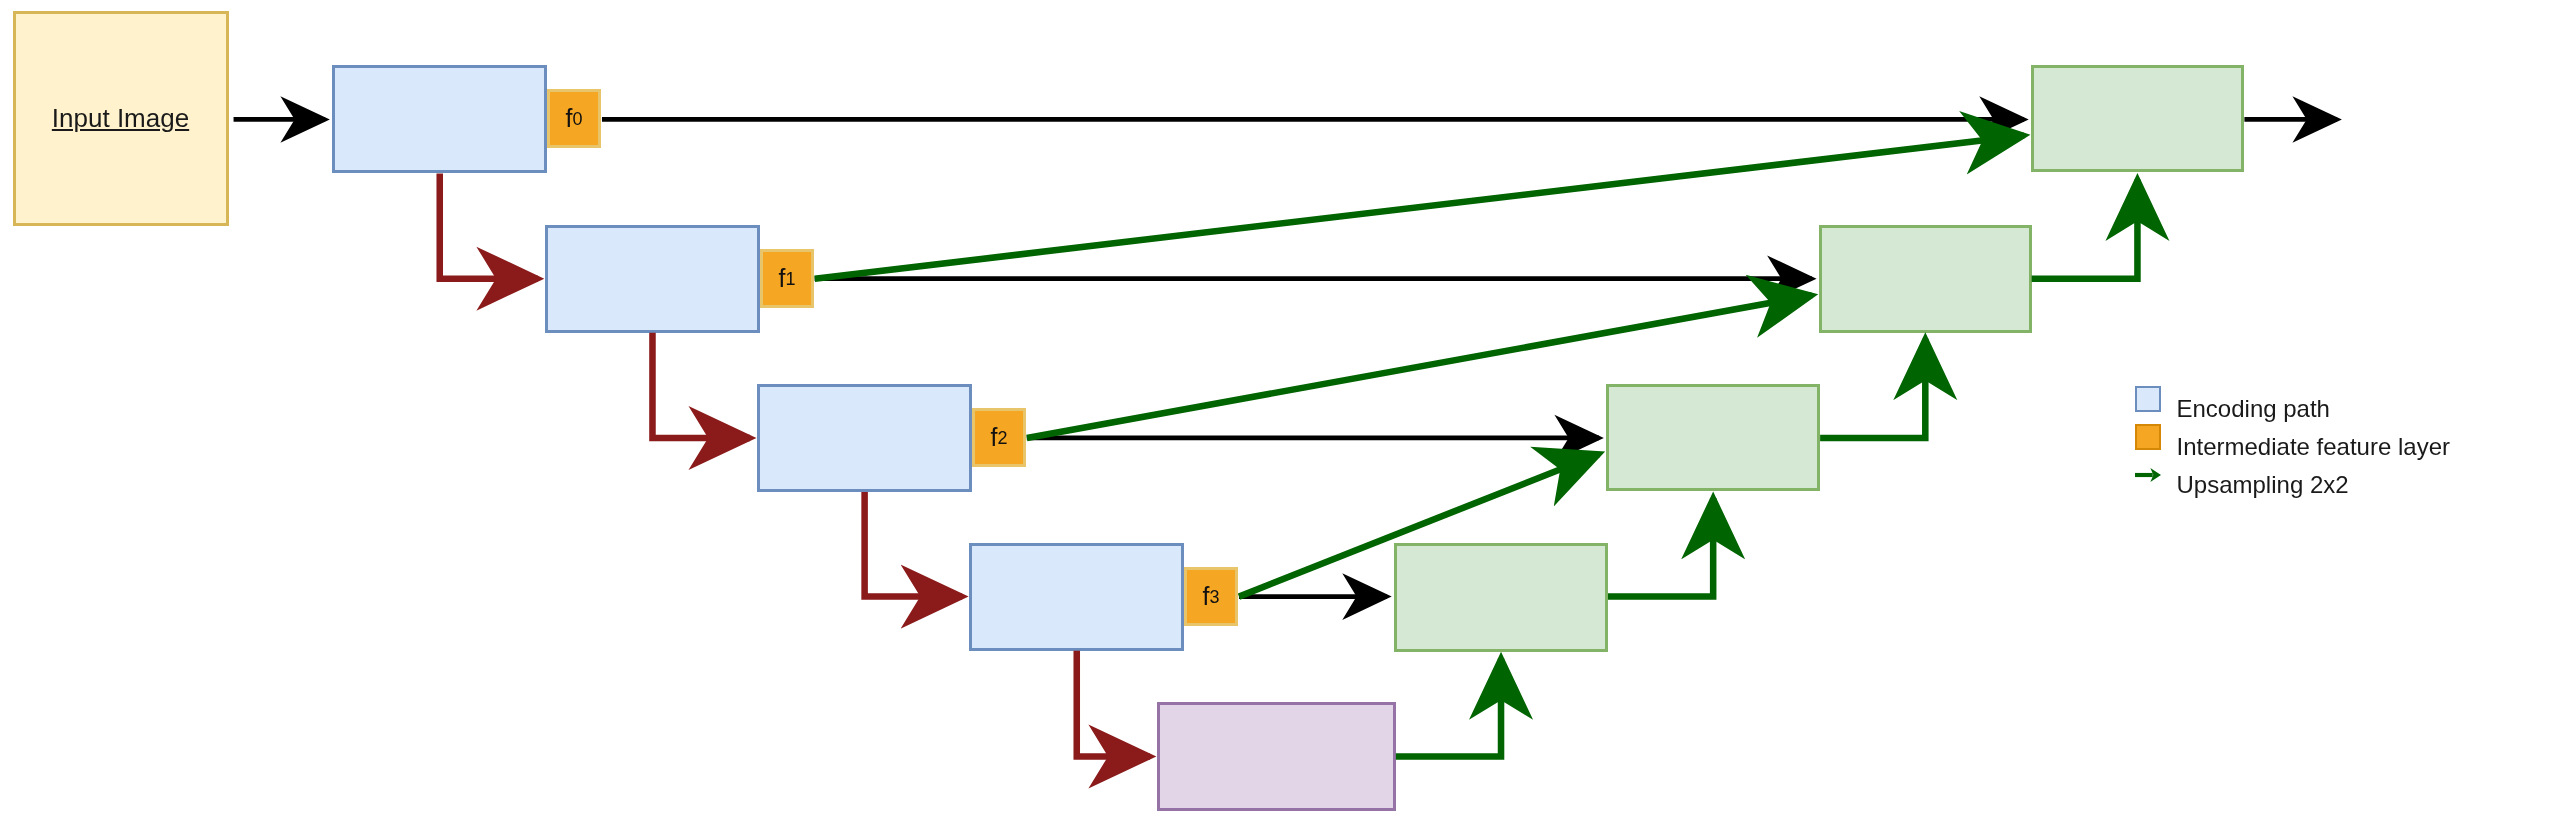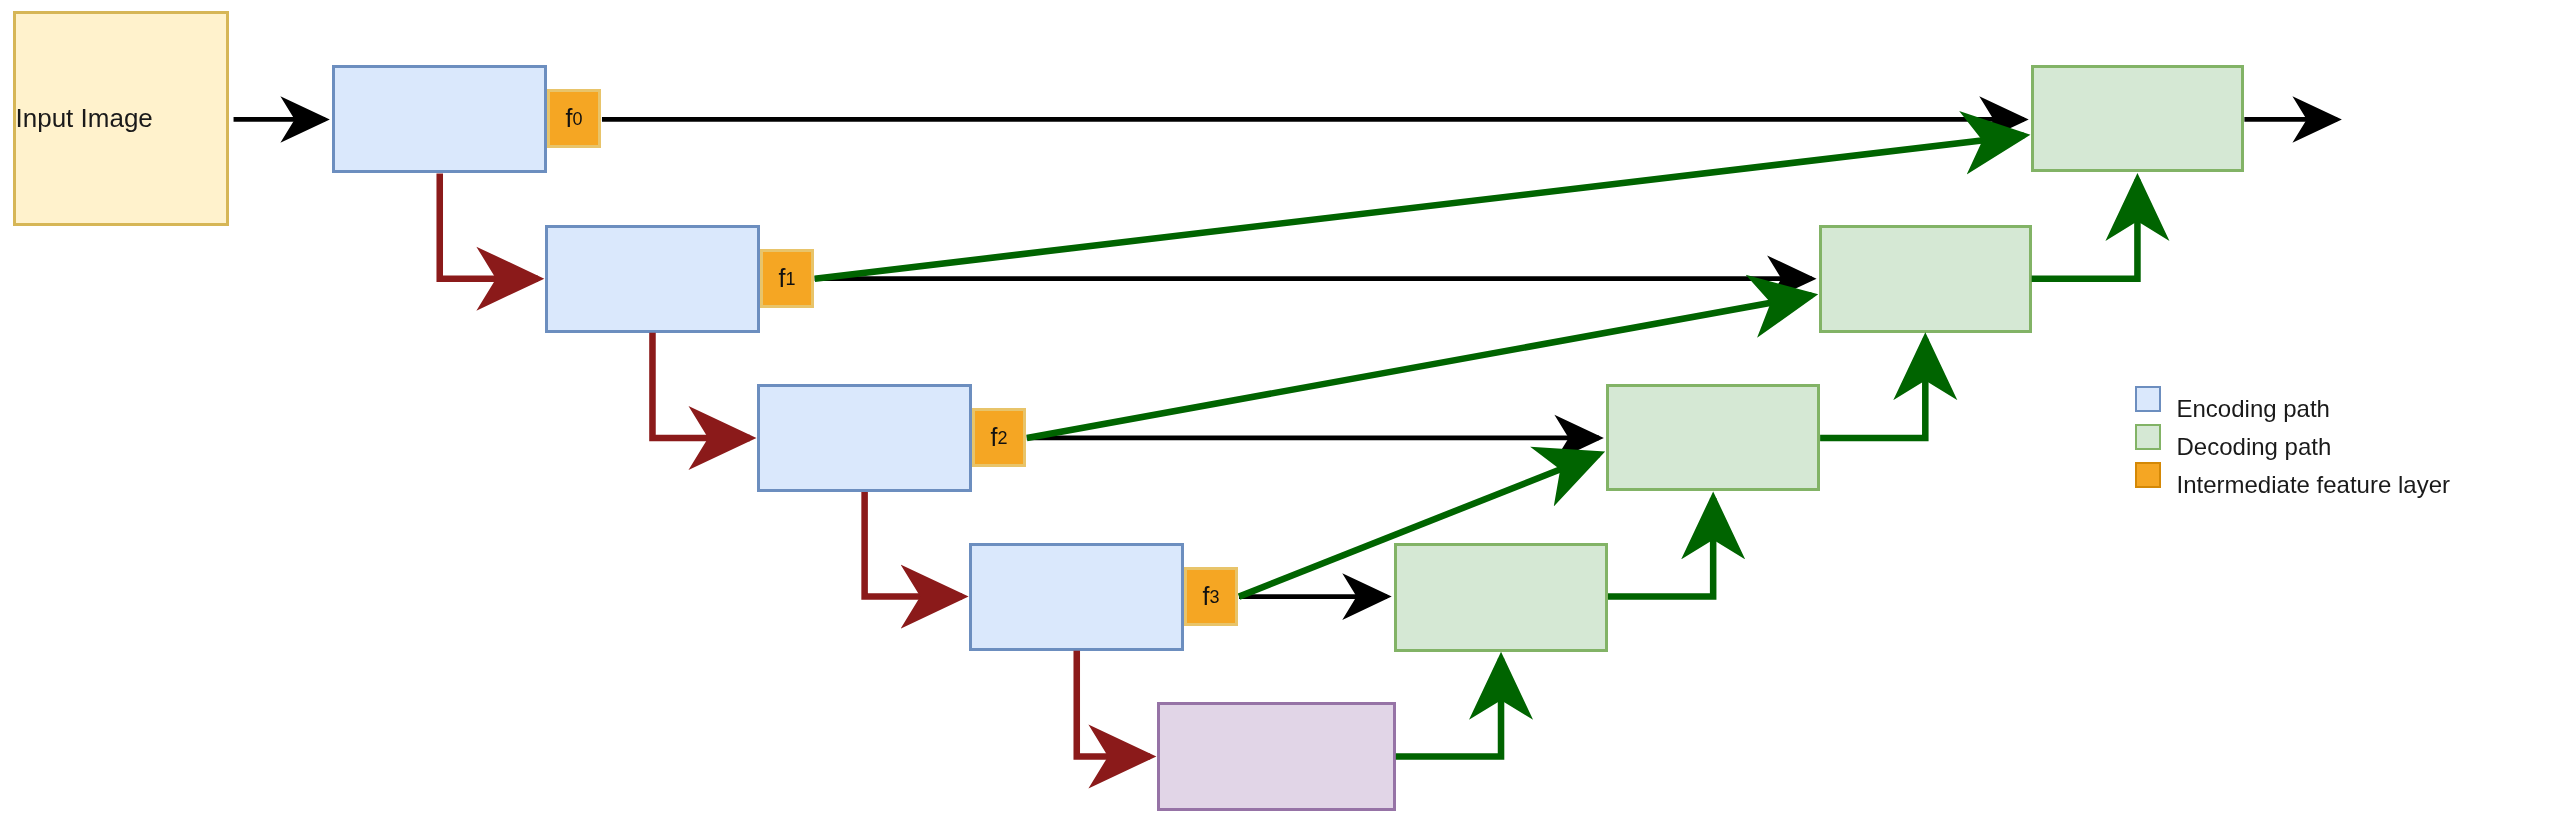--- a/index.html
+++ b/index.html
@@ -1,18 +1,18 @@
 <!DOCTYPE html>
 <html style="font-size:9.5px"><head>
 <meta charset="utf-8">
 <style>
   html,body{margin:0;padding:0;background:#ffffff;}
   body{font-family:"Liberation Sans",sans-serif;}
   #canvas{position:relative;width:2576px;height:823px;background:#ffffff;overflow:hidden;}
-  .node{position:absolute;box-sizing:border-box;display:flex;align-items:center;}
+  .node{position:absolute;box-sizing:border-box;display:flex;align-items:center;justify-content:center;text-decoration:underline;}
   .io-node{background:#fff2cc;border:3.6px solid #d6b656;font-size:26px;color:#1a1a1a;}
   .enc-node{background:#dae8fc;border:3px solid #6c8ebf;}
   .dec-node{background:#d5e8d4;border:3px solid #82b366;}
   .bot-node{background:#e1d5e7;border:3.6px solid #9673a6;}
   .fmap{position:absolute;box-sizing:border-box;background:#f5a623;border:3px solid #e8c46a;
         display:flex;align-items:center;justify-content:center;font-size:25px;color:#111;z-index:6;}
   .fmap sub{font-size:18px;vertical-align:sub;line-height:0;}
   svg.wires{position:absolute;left:0;top:0;width:2576px;height:823px;overflow:visible;z-index:2;}
   #legend{position:absolute;z-index:8;}
   .leg-row{display:flex;align-items:center;height:38px;}
@@ -134,28 +134,33 @@
   </div>
 
   <div id="legend" style="left: 2135px; top: 380px;">
 
     <div class="leg-row">
       <span class="leg-sw enc"></span>
       <span class="leg-txt">Encoding path</span>
     </div>
 
 
-    <div class="leg-row">
-      <span class="leg-sw dec"></span>
-      <span class="leg-txt">Decoding path</span>
-    </div>
 
     <div class="leg-row">
       <span class="leg-sw fmp"></span>
       <span class="leg-txt">Intermediate feature layer</span>
     </div>
 
+    <div class="leg-row">
+      <span class="leg-arrow">
+        <svg width="26" height="18" viewBox="0 0 44 30" xmlns="http://www.w3.org/2000/svg">
+          <line x1="0" y1="15" x2="30" y2="15" stroke="#006400" stroke-width="7"></line>
+          <path d="M26,3 L44,15 L26,27 L31,15 Z" fill="#006400"></path>
+        </svg>
+      </span>
+      <span class="leg-txt">Upsampling 2x2</span>
+    </div>
 
 
   </div>
 
 </div>
 
 
 </body></html>

